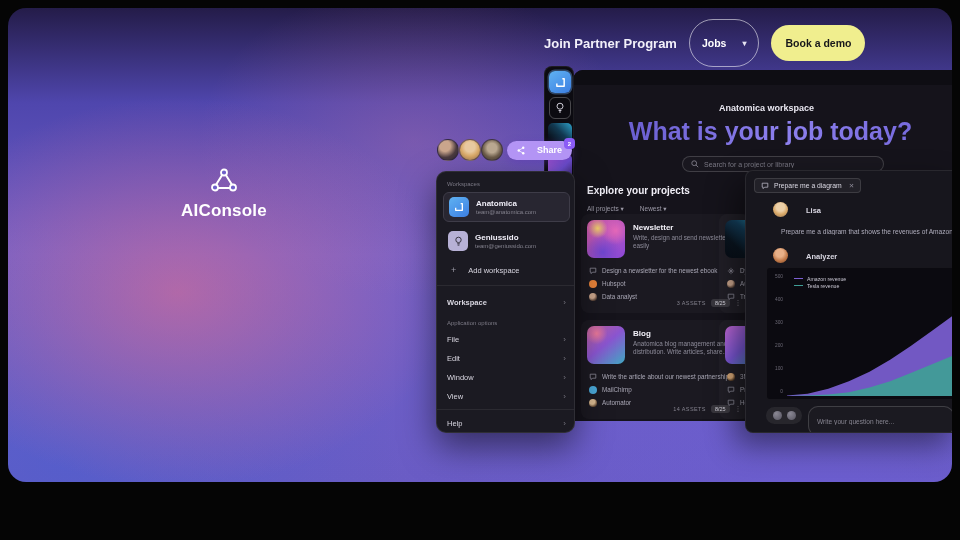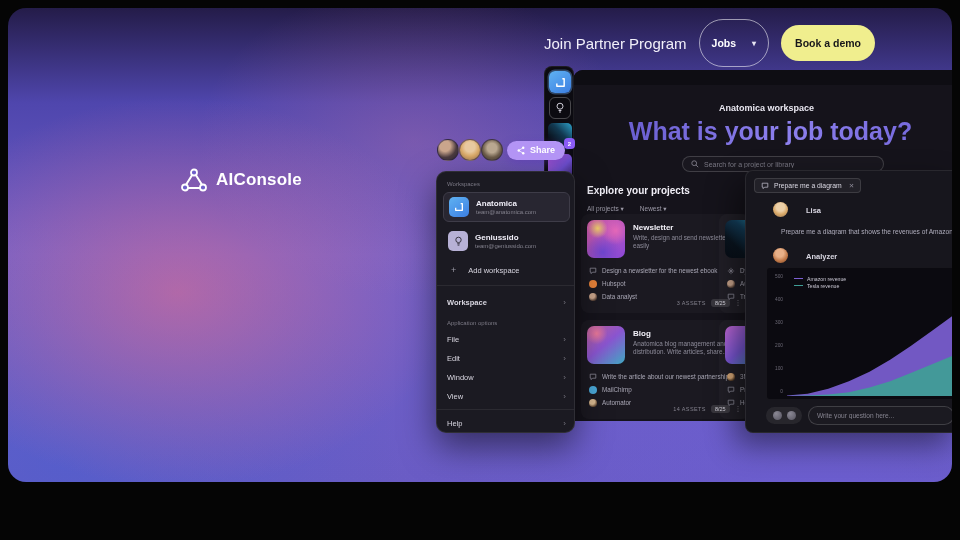--- a/index.html
+++ b/index.html
@@ -11,27 +11,27 @@
     background:
       radial-gradient(420px 300px at 18% 60%, rgba(221,110,148,0.62), transparent 65%),
       radial-gradient(360px 260px at 43% 28%, rgba(200,118,162,0.30), transparent 60%),
       radial-gradient(520px 380px at 6% 96%, rgba(74,94,206,0.62), transparent 65%),
       radial-gradient(640px 420px at 86% 102%, rgba(108,94,214,0.55), transparent 70%),
       linear-gradient(180deg, #241c49 0%, #4f46ad 20%, #6f60ca 52%, #6a5cc4 100%);
   }
 
   
   .nav { position:absolute; left:536px; top:11px; display:flex; align-items:center; gap:12px; z-index:8; }
-  .nav-link { font-size:15px; color:#f2f0fa; font-weight:400; }
+  .nav-link { font-size:13px; color:#f2f0fa; font-weight:700; }
   .pill-jobs { display:flex; align-items:center; gap:16px; padding:17px 12px; border:1px solid rgba(255,255,255,0.55); border-radius:999px; color:#fff; font-size:10.5px; font-weight:600; cursor:pointer; }
   .pill-jobs .chev { font-size:8px; color:#e6e4f2; }
   .pill-demo { padding:12px 14px; background:#f0ee8e; border-radius:999px; color:#17171a; font-size:10.5px; font-weight:700; border:none; cursor:pointer; }
 
   
-  .brand { position:absolute; left:173px; top:160px; display:flex; align-items:center; gap:9px; z-index:2; }
+  .brand { position:absolute; left:173px; top:160px; display:flex; align-items:center; gap:9px; z-index:2;flex-direction:column; }
   .brand-name { color:#fff; font-size:17px; font-weight:700; letter-spacing:0.2px; }
   .headline { position:absolute; left:171px; top:203px; color:#fff; font-size:30px; line-height:36px; font-weight:700; letter-spacing:-0.4px; z-index:2; }
 
   
   .appwin { position:absolute; left:565px; top:62px; width:387px; height:351px; background:#15131b; border-radius:10px 3px 0 0; z-index:1; overflow:hidden; }
   .appwin-topbar { position:absolute; left:0; top:0; right:0; height:15px; background:#0e0d13; }
   .ws-title { position:absolute; left:0; top:33px; width:100%; text-align:center; font-size:9px; font-weight:700; color:#e9e7f1; }
   .question { position:absolute; left:0; top:47px; width:100%; text-align:center; font-size:25px; font-weight:700;
     background:linear-gradient(90deg,#5e53c6,#8d80ee 55%,#6f63d8); -webkit-background-clip:text; background-clip:text; color:transparent;padding-left:8px; }
   .searchbar { position:absolute; left:109px; top:86px; width:202px; height:16px; border:1px solid rgba(255,255,255,0.17); border-radius:9px; background:rgba(255,255,255,0.02); display:flex; align-items:center; gap:5px; padding:0 8px; }
@@ -71,21 +71,21 @@
   .tb-thumb1 { position:absolute; left:3px; top:56px; width:24px; height:27px; border-radius:5px; background:linear-gradient(225deg,#2da0c8 0%, #123a52 40%, #0a1018 75%); }
   .tb-thumb2 { position:absolute; left:3px; top:87px; width:24px; height:27px; border-radius:5px; background:linear-gradient(135deg,#b55ad2 0%, #6c4ecc 55%, #2f1e5a 100%); }
 
   
   .avatars { position:absolute; left:429px; top:131px; display:flex; align-items:center; z-index:5; }
   .av { width:22px; height:22px; border-radius:50%; border:1.5px solid rgba(40,32,70,0.55); margin-right:0; }
   .av + .av { margin-left:0; }
   .av1 { background:radial-gradient(circle at 35% 30%, #caa58c 28%, #4a3a3e 60%, #2c2430); }
   .av2 { background:radial-gradient(circle at 50% 35%, #e8c9a0 30%, #d8a868 55%, #8a6848); }
   .av3 { background:radial-gradient(circle at 50% 40%, #b9a790 30%, #6a5a48 60%, #3c3228); }
-  .share-btn { margin-left:4px; height:19px; display:flex; align-items:center; gap:5px; padding:0 10px; background:#b394f5; border-radius:10px; color:#fff; font-size:9px; font-weight:700; border:none; cursor:pointer; box-shadow:0 3px 10px rgba(90,50,180,0.4); }
+  .share-btn { margin-left:4px; height:19px; display:flex; align-items:center; gap:12px; padding:0 10px; background:#b394f5; border-radius:10px; color:#fff; font-size:9px; font-weight:700; border:none; cursor:pointer; box-shadow:0 3px 10px rgba(90,50,180,0.4); }
   .notif-badge { position:absolute; left:556px; top:130px; width:11px; height:11px; border-radius:4px; background:#8b5cf6; color:#fff; font-size:6px; font-weight:700; display:flex; align-items:center; justify-content:center; z-index:6; }
 
   
   .wsmenu { position:absolute; left:428px; top:163px; width:139px; height:262px; background:#1b1a22; border:1px solid rgba(255,255,255,0.09); border-radius:10px; z-index:4; box-shadow:0 14px 34px rgba(0,0,0,0.5); overflow:hidden; }
   .ws-label { position:absolute; left:10px; font-size:6px; color:#7b7985; }
   .ws-row { position:absolute; left:6px; width:127px; height:30px; border-radius:6px; display:flex; align-items:center; gap:7px; padding:0 5px; cursor:pointer; }
   .ws-row.active { background:#282631; border:1px solid #3e3c48; }
   .ws-ic { width:20px; height:20px; border-radius:5px; display:flex; align-items:center; justify-content:center; flex:0 0 20px; }
   .ws-ic-blue { background:linear-gradient(145deg,#5fb2f2,#3c7ee2); color:#fff; }
   .ws-ic-lav { background:#b7b1d6; color:#2c2a36; }
@@ -110,21 +110,21 @@
   .legend { position:absolute; left:27px; top:7px; }
   .legend-row { display:flex; align-items:center; gap:4px; height:7px; }
   .legend-swatch { width:9px; height:1.5px; }
   .legend-label { font-size:5.2px; color:#c9c7d3; }
   .yticks { position:absolute; left:2px; top:6px; bottom:5px; width:14px; display:flex; flex-direction:column; justify-content:space-between; }
   .yticks span { font-size:4.8px; color:#6b6975; text-align:right; }
   .plot { position:absolute; left:20px; top:4px; right:2px; bottom:3px; }
   .plot svg { width:100%; height:100%; }
   .reactions { position:absolute; left:20px; top:236px; width:36px; height:17px; border-radius:9px; background:rgba(255,255,255,0.07); display:flex; align-items:center; justify-content:center; gap:5px; cursor:pointer; }
   .reaction-dot { width:9px; height:9px; border-radius:50%; background:radial-gradient(circle at 35% 30%, #8a8894, #55535f); }
-  .chat-input { position:absolute; left:62px; top:235px; width:146px; height:19px; border:1px solid rgba(255,255,255,0.16); border-radius:10px; background:rgba(255,255,255,0.02); display:flex; align-items:center; padding:8px 8px; }
+  .chat-input { position:absolute; left:62px; top:235px; width:146px; height:19px; border:1px solid rgba(255,255,255,0.16); border-radius:10px; background:rgba(255,255,255,0.02); display:flex; align-items:center; padding:14px 8px; }
   .chat-input input { width:100%; background:transparent; border:none; outline:none; font-size:6.6px; color:#b9b7c4; }
   .chat-input input::placeholder { color:#85838f; }
 
   .ic { display:block; }
 </style>
 </head>
 <body>
 
 <div class="stage">
   <div class="hero">

